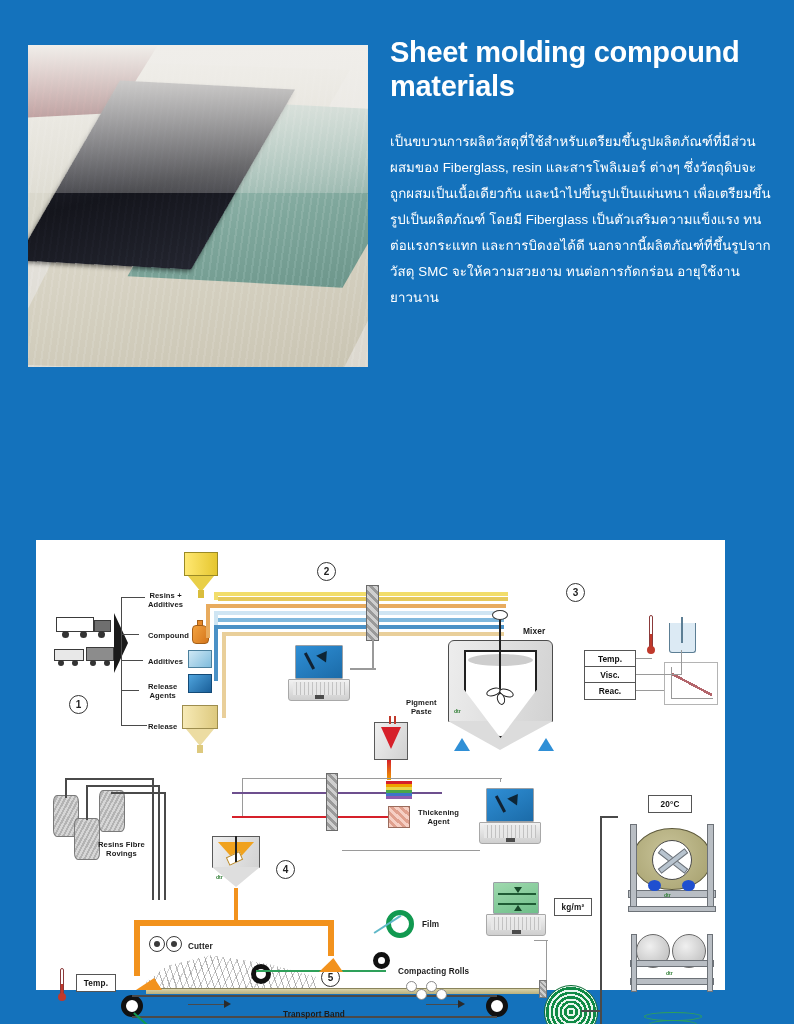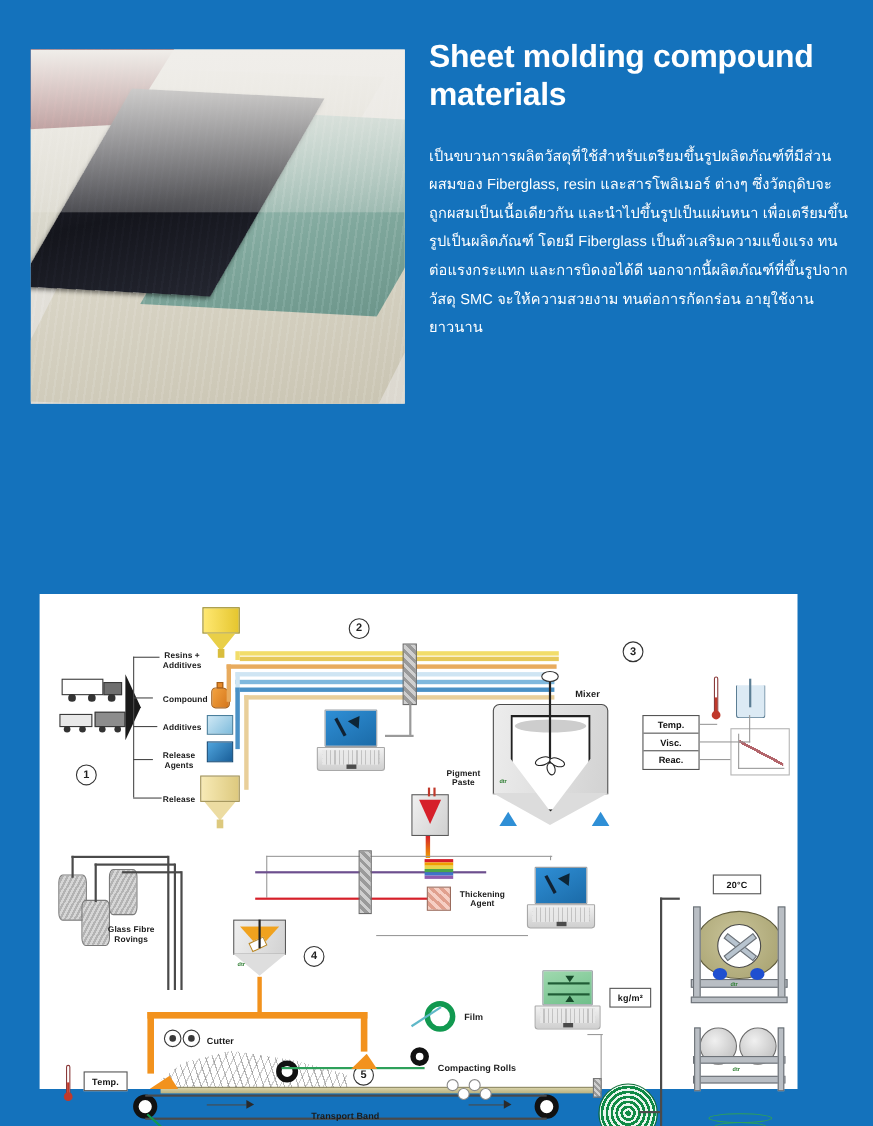--- a/index.html
+++ b/index.html
@@ -384,21 +384,21 @@
     <div class="base" style="position:absolute;left:0;top:34px;width:62px;height:22px;">
       <div class="kb"></div>
       <div class="pad"></div>
     </div>
   </div>
   <div class="wire" style="left:306px;top:310px;width:138px;height:1.4px;"></div>
 
   <div class="drum" style="left:17px;top:255px;width:26px;height:42px;"></div>
   <div class="drum" style="left:38px;top:278px;width:26px;height:42px;"></div>
   <div class="drum" style="left:63px;top:250px;width:26px;height:42px;"></div>
-  <div class="lbl" style="left:62px;top:300px;">Glass Fibre
+  <div class="lbl" style="left:62px;top:300px;">Resins Fibre
 Rovings</div>
 
   <div class="hr-dark" style="left:29px;top:238px;width:1.8px;height:20px;"></div>
   <div class="hr-dark" style="left:29px;top:238px;width:88px;height:1.8px;"></div>
   <div class="hr-dark" style="left:50px;top:245px;width:1.8px;height:35px;"></div>
   <div class="hr-dark" style="left:50px;top:245px;width:73px;height:1.8px;"></div>
   <div class="hr-dark" style="left:75px;top:252px;width:1.8px;height:0px;"></div>
   <div class="hr-dark" style="left:75px;top:252px;width:54px;height:1.8px;"></div>
   <div class="hr-dark" style="left:116px;top:238px;width:1.8px;height:122px;"></div>
   <div class="hr-dark" style="left:122px;top:245px;width:1.8px;height:115px;"></div>

